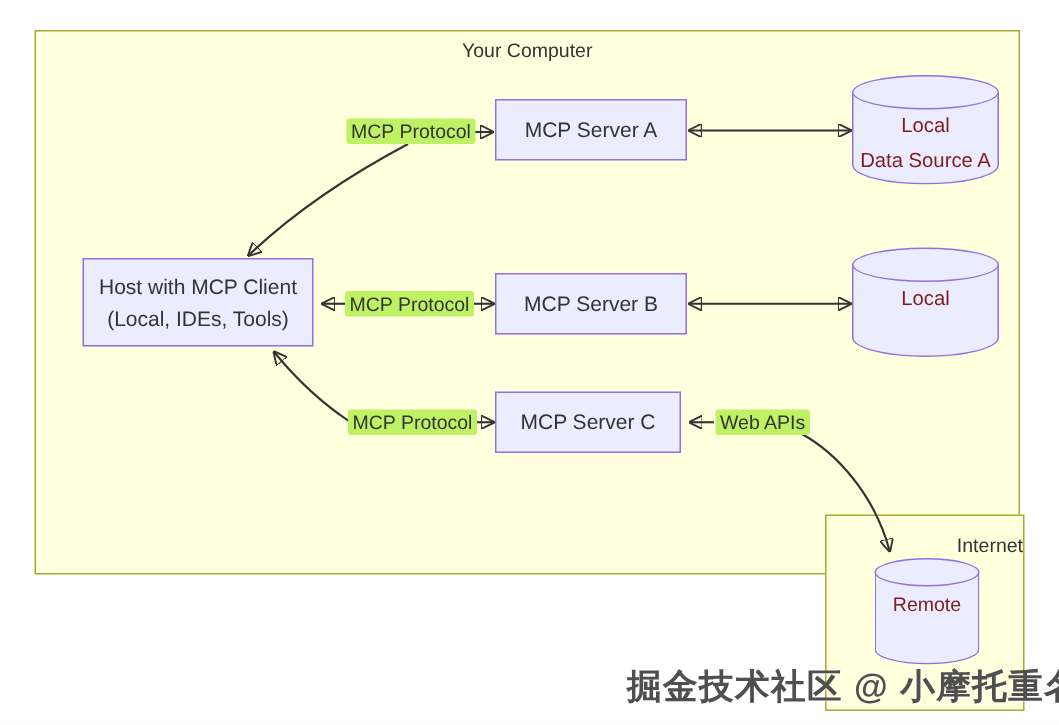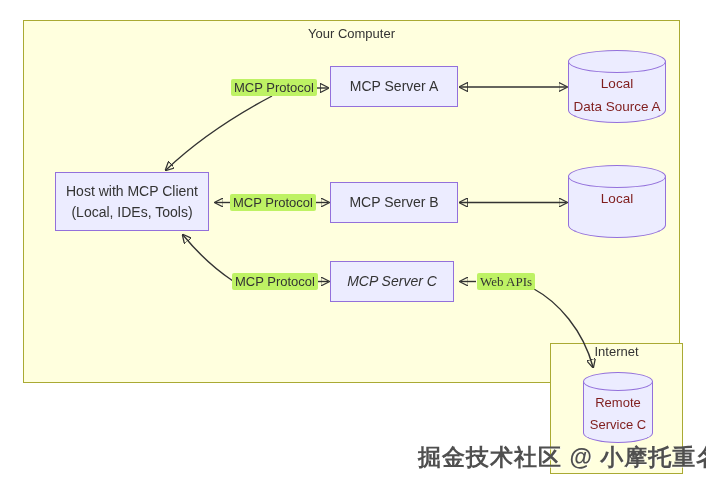--- a/index.html
+++ b/index.html
@@ -17,33 +17,33 @@
     z-index:1;
   }
   .group-computer { left:23px; top:20px; width:657px; height:363px; }
   .group-internet { left:550px; top:343px; width:133px; height:131px; }
 
   .group-label {
     position:absolute; text-align:center; font-size:13px; color:#333333;
     z-index:2; width:100%;
   }
   .group-computer .group-label { top:5px; }
-  .group-internet .group-label { top:0; }
+  .group-internet .group-label { top:12px;text-align:right; }
 
   
   .node {
     position:absolute; background:#ececff; border:1.4px solid #9370db;
     display:flex; flex-direction:column; align-items:center; justify-content:center;
     font-size:14px; color:#333333; text-align:center; line-height:21px;
     z-index:6;
   }
   .node-host     { left:43px;  top:172px; width:154px; height:59px;margin-left:12px; }
   .node-server-a { left:330px; top:66px;  width:128px; height:41px; }
   .node-server-b { left:330px; top:182px; width:128px; height:41px; }
-  .node-server-c { left:330px; top:261px; width:124px; height:41px;font-style:italic; }
+  .node-server-c { left:330px; top:261px; width:124px; height:41px; }
 
   
   .cyl { position:absolute; z-index:6; }
   .cyl-a      { left:568px; top:50px;  width:98px; height:73px; }
   .cyl-b      { left:568px; top:165px; width:98px; height:73px; }
   .cyl-remote { left:583px; top:372px; width:70px; height:71px; }
 
   .cyl .cyl-body {
     position:absolute; left:0; right:0; top:11px; bottom:0;
     background:#ececff; border:1.4px solid #9370db; border-top:none;
@@ -67,21 +67,21 @@
 
   
   .edge-label {
     position:absolute; background:#bef264; color:#333333;
     font-size:13px; line-height:15px; padding:1px 3px; border-radius:2px;
     z-index:7; white-space:nowrap;
   }
   .lbl-protocol-a { left:231px; top:79px; }
   .lbl-protocol-b { left:230px; top:194px; }
   .lbl-protocol-c { left:232px; top:273px; }
-  .lbl-web-apis   { left:477px; top:273px;font-family:Liberation Serif, serif; }
+  .lbl-web-apis   { left:477px; top:273px; }
 
   
   .edges {
     position:absolute; left:0; top:0; width:706px; height:483px;
     z-index:5; pointer-events:none;
   }
   .edges path { fill:none; stroke:#333333; stroke-width:1.4px; }
 
   
   .watermark {
@@ -158,21 +158,20 @@
     <div class="cyl-text">
       <div>Local</div>
     </div>
   </div>
 
   <div class="cyl cyl-remote">
     <div class="cyl-body"></div>
     <div class="cyl-ellipse"></div>
     <div class="cyl-text">
       <div>Remote</div>
-      <div>Service C</div>
     </div>
   </div>
 
   <div class="edge-label lbl-protocol-a">MCP Protocol</div>
   <div class="edge-label lbl-protocol-b">MCP Protocol</div>
   <div class="edge-label lbl-protocol-c">MCP Protocol</div>
   <div class="edge-label lbl-web-apis">Web APIs</div>
 
   <div class="watermark">掘金技术社区 @ 小摩托重名了</div>
 

